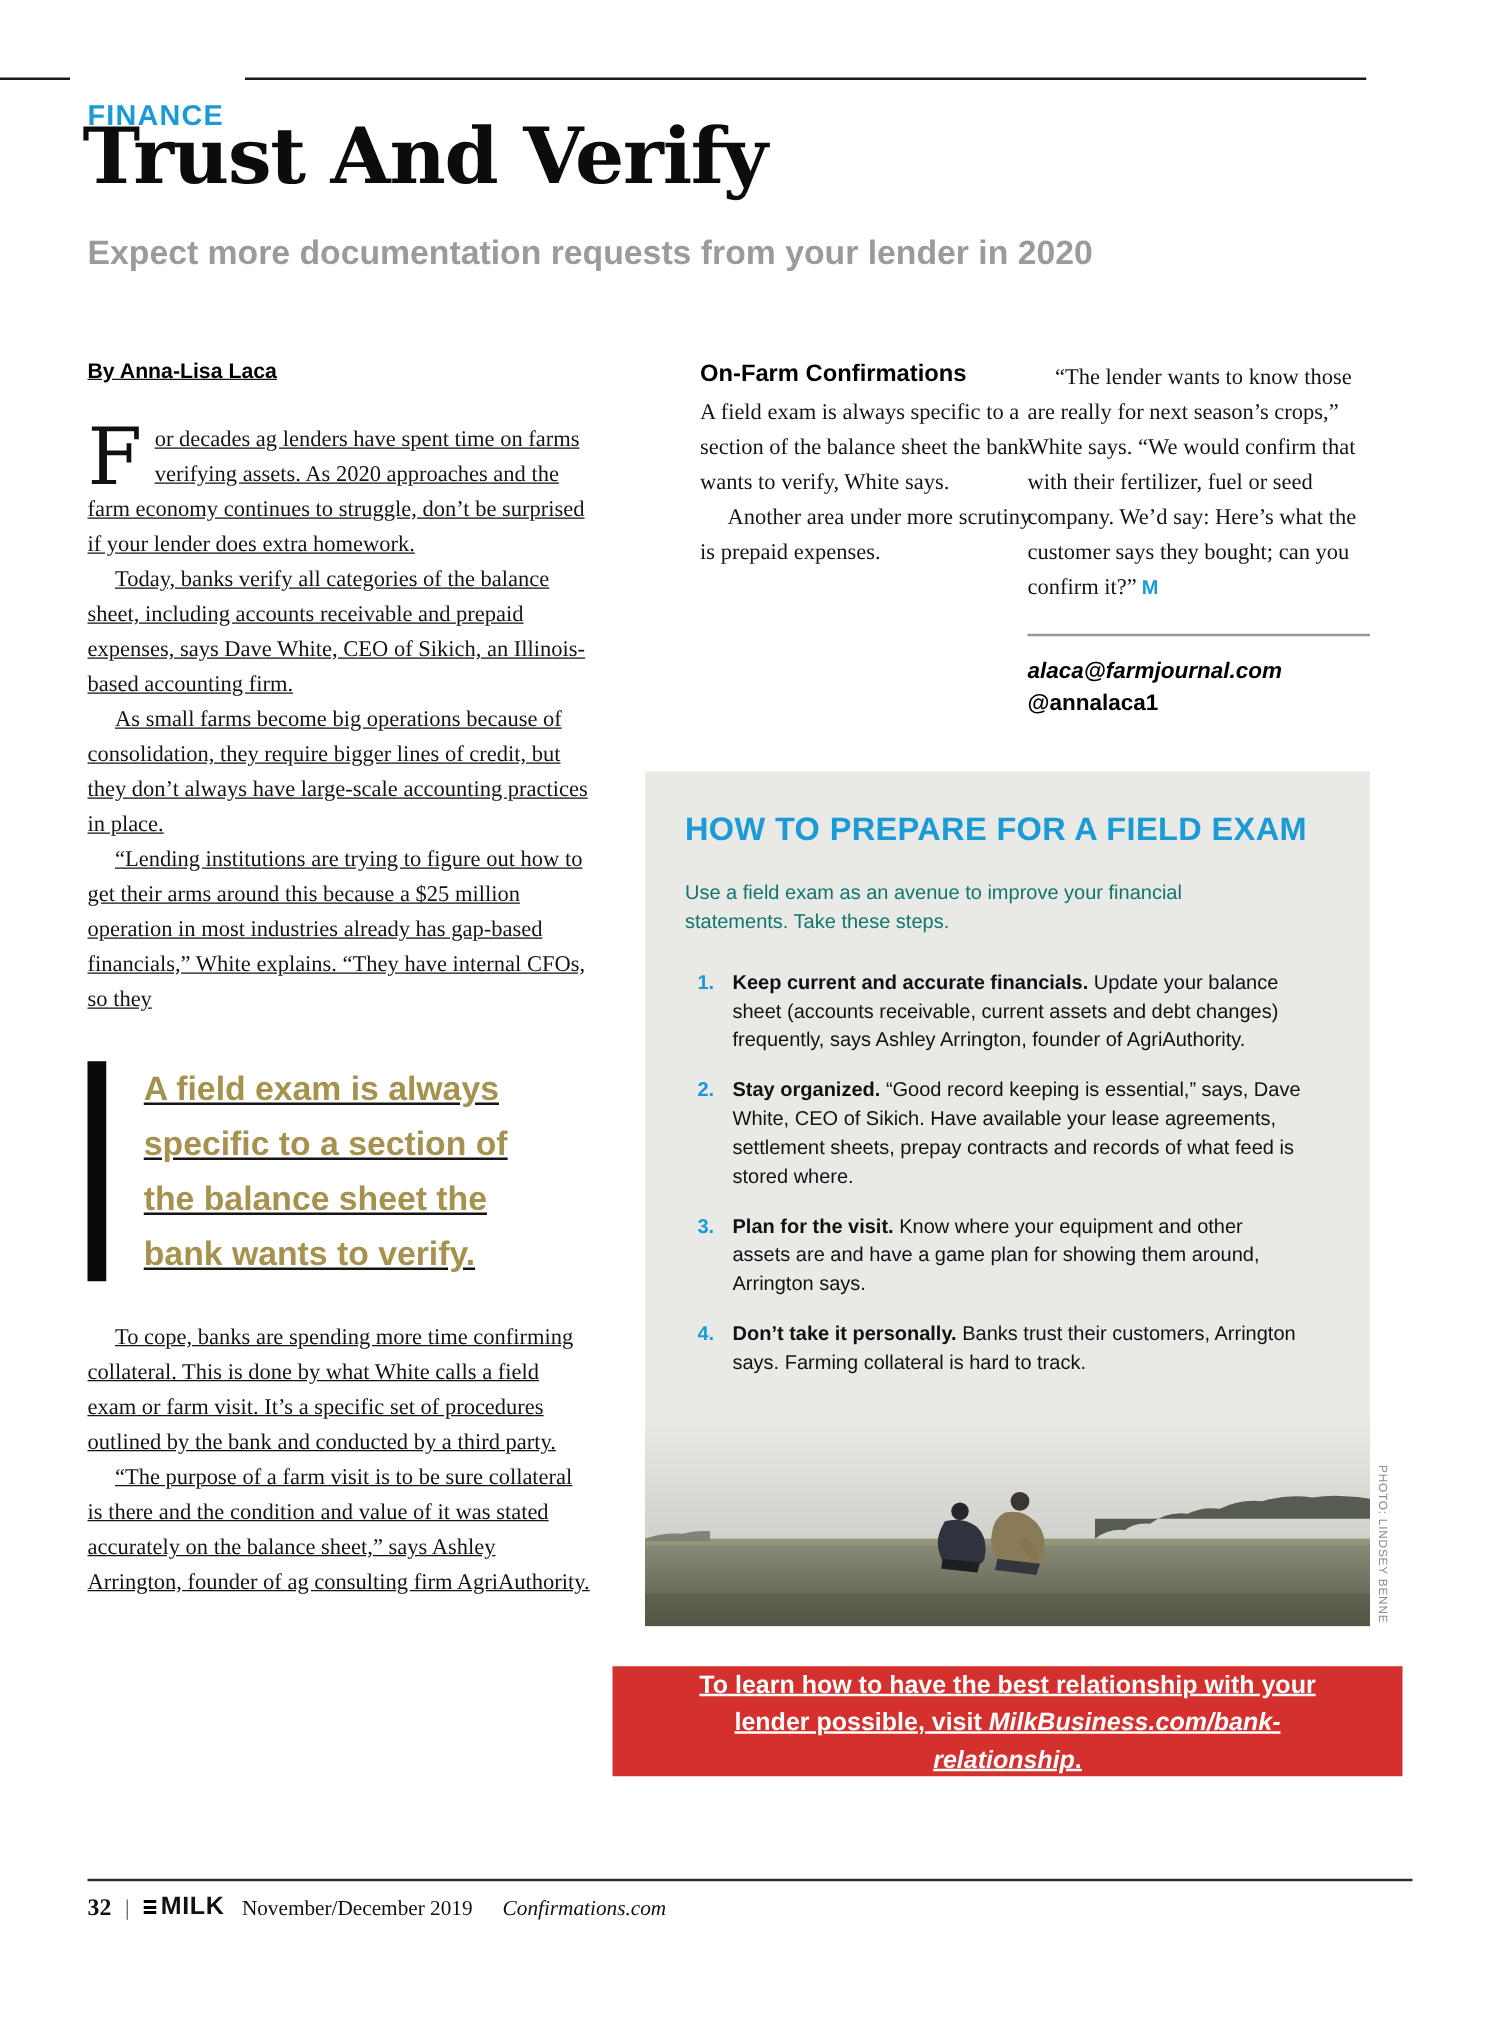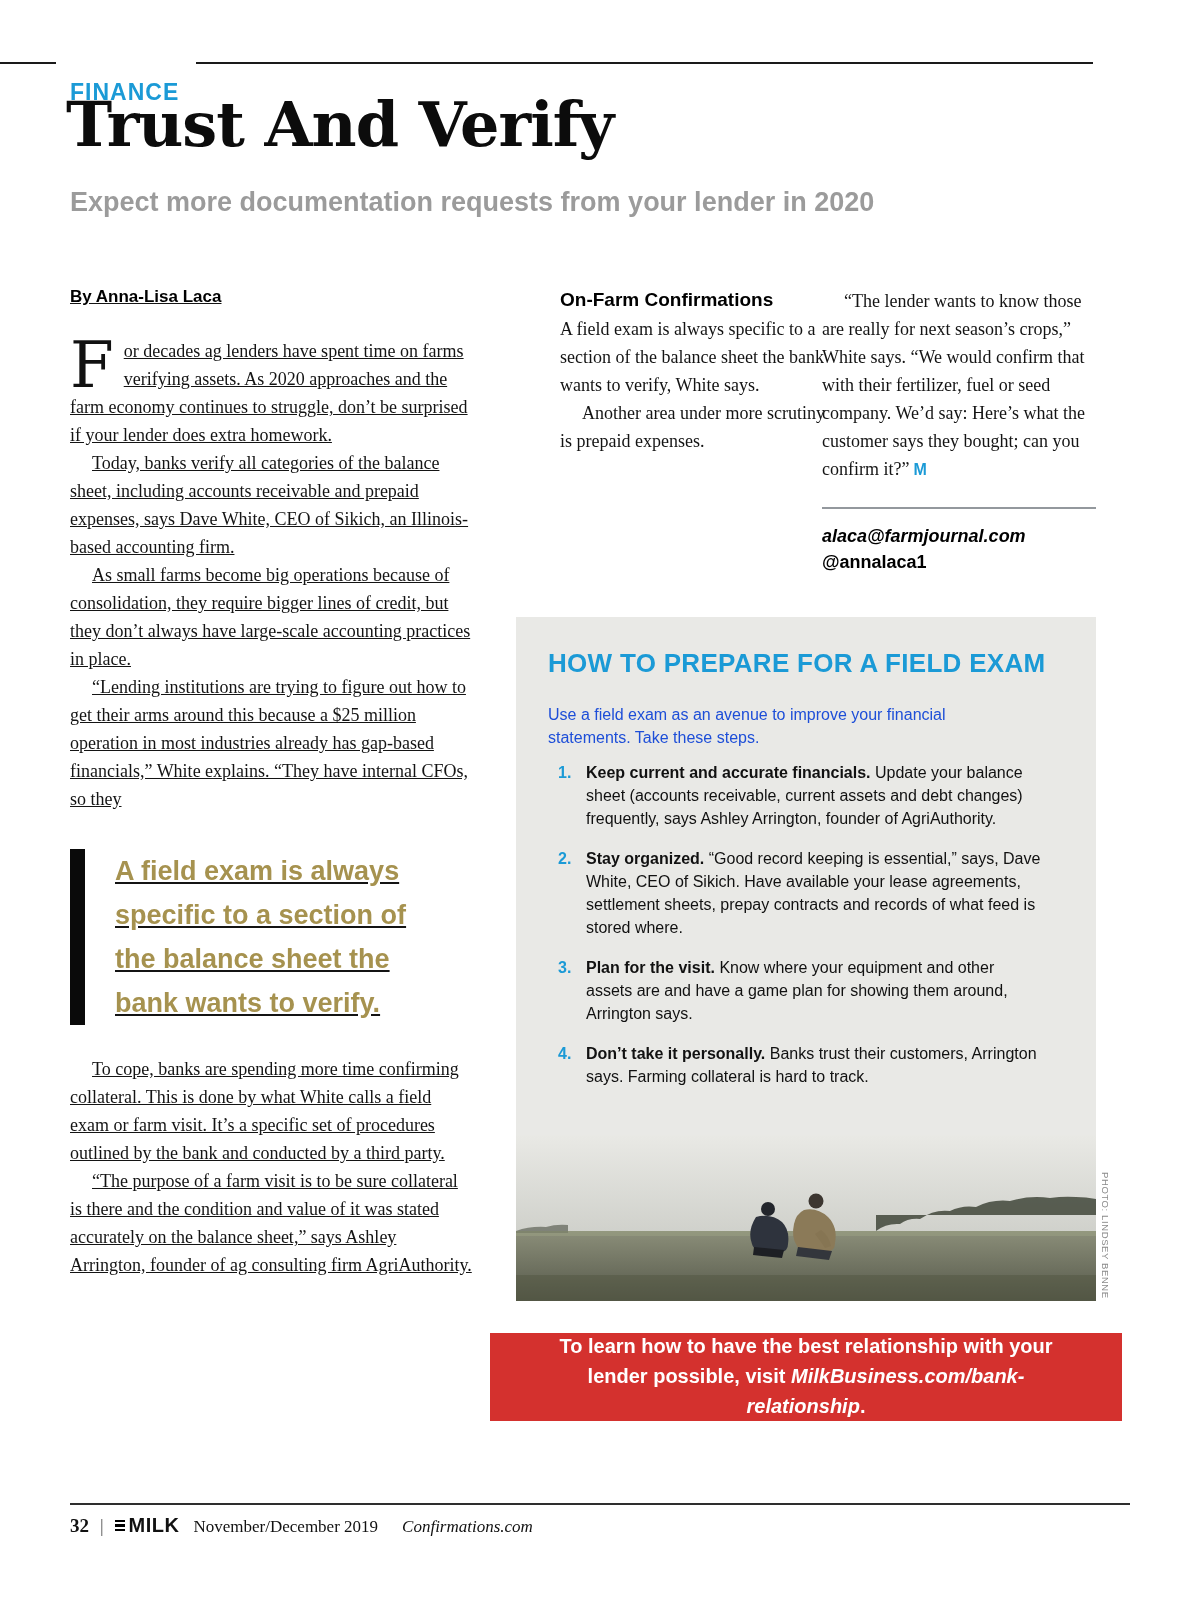--- a/index.html
+++ b/index.html
@@ -36,34 +36,34 @@
   .endmark{color:#1b9ad6;font:700 16px "Liberation Sans",sans-serif;margin-left:4px;}
   .contact-rule{border-top:2px solid #93989d;margin:24px 0 14px;}
   .email{font:italic 700 18px/26px "Liberation Sans",sans-serif;color:#000;}
   .twitter{font:700 18px/26px "Liberation Sans",sans-serif;color:#000;}
 
   
   .sidebar{position:absolute;left:516px;top:617px;width:580px;height:684px;background:#e9e9e6;
            padding:30px 32px 0;box-sizing:border-box;}
   .sidebar-title{font:700 26px/32px "Liberation Sans",sans-serif;color:#1b9ad6;margin:0 0 24px;
                  letter-spacing:0.3px;}
-  .sidebar-intro{font:400 16px/23px "Liberation Sans",sans-serif;color:#1d4ed8;margin:0 0 12px;width:440px;}
+  .sidebar-intro{font:400 16px/23px "Liberation Sans",sans-serif;color:#0f766e;margin:0 0 26px;width:440px;}
   .steps{list-style:none;margin:0;padding:0 0 0 10px;}
   .step{display:flex;margin-bottom:17px;font:400 16px/23px "Liberation Sans",sans-serif;color:#111;width:486px;}
   .step-num{color:#1b9ad6;font-weight:700;width:28px;flex-shrink:0;}
   .step-body b{font-weight:700;}
   .photo{position:absolute;left:0;right:0;bottom:0;height:166px;}
   .photo svg{display:block;width:100%;height:100%;}
   .photo-credit{position:absolute;left:1100px;top:1172px;writing-mode:vertical-rl;
                 font:400 9.5px "Liberation Sans",sans-serif;color:#8a8a8a;letter-spacing:0.6px;}
 
   
   .banner{position:absolute;left:490px;top:1333px;width:632px;height:88px;background:#d4312e;
-          color:#fff;display:flex;align-items:flex-end;justify-content:center;text-align:center;
-          padding:0 40px;box-sizing:border-box;font:700 20px/30px "Liberation Sans",sans-serif;}
+          color:#fff;display:flex;align-items:flex-start;justify-content:center;text-align:center;
+          padding:0 40px;box-sizing:border-box;font:700 20px/30px "Liberation Sans",sans-serif;text-decoration:underline;}
   .banner-link{font-style:italic;cursor:pointer;}
 
   
   .footer-rule{position:absolute;left:70px;right:70px;top:1503px;border-top:2px solid #2e2e2e;}
   .footer{position:absolute;left:70px;top:1514px;display:flex;align-items:baseline;
           font:400 17px "Liberation Serif",serif;color:#111;}
   .pg{font:700 19px "Liberation Serif",serif;}
   .sep{margin:0 11px;color:#555;font-size:18px;}
   .logo{font:700 20px "Liberation Sans",sans-serif;letter-spacing:0.5px;display:inline-flex;
         align-items:center;margin-right:14px;}

